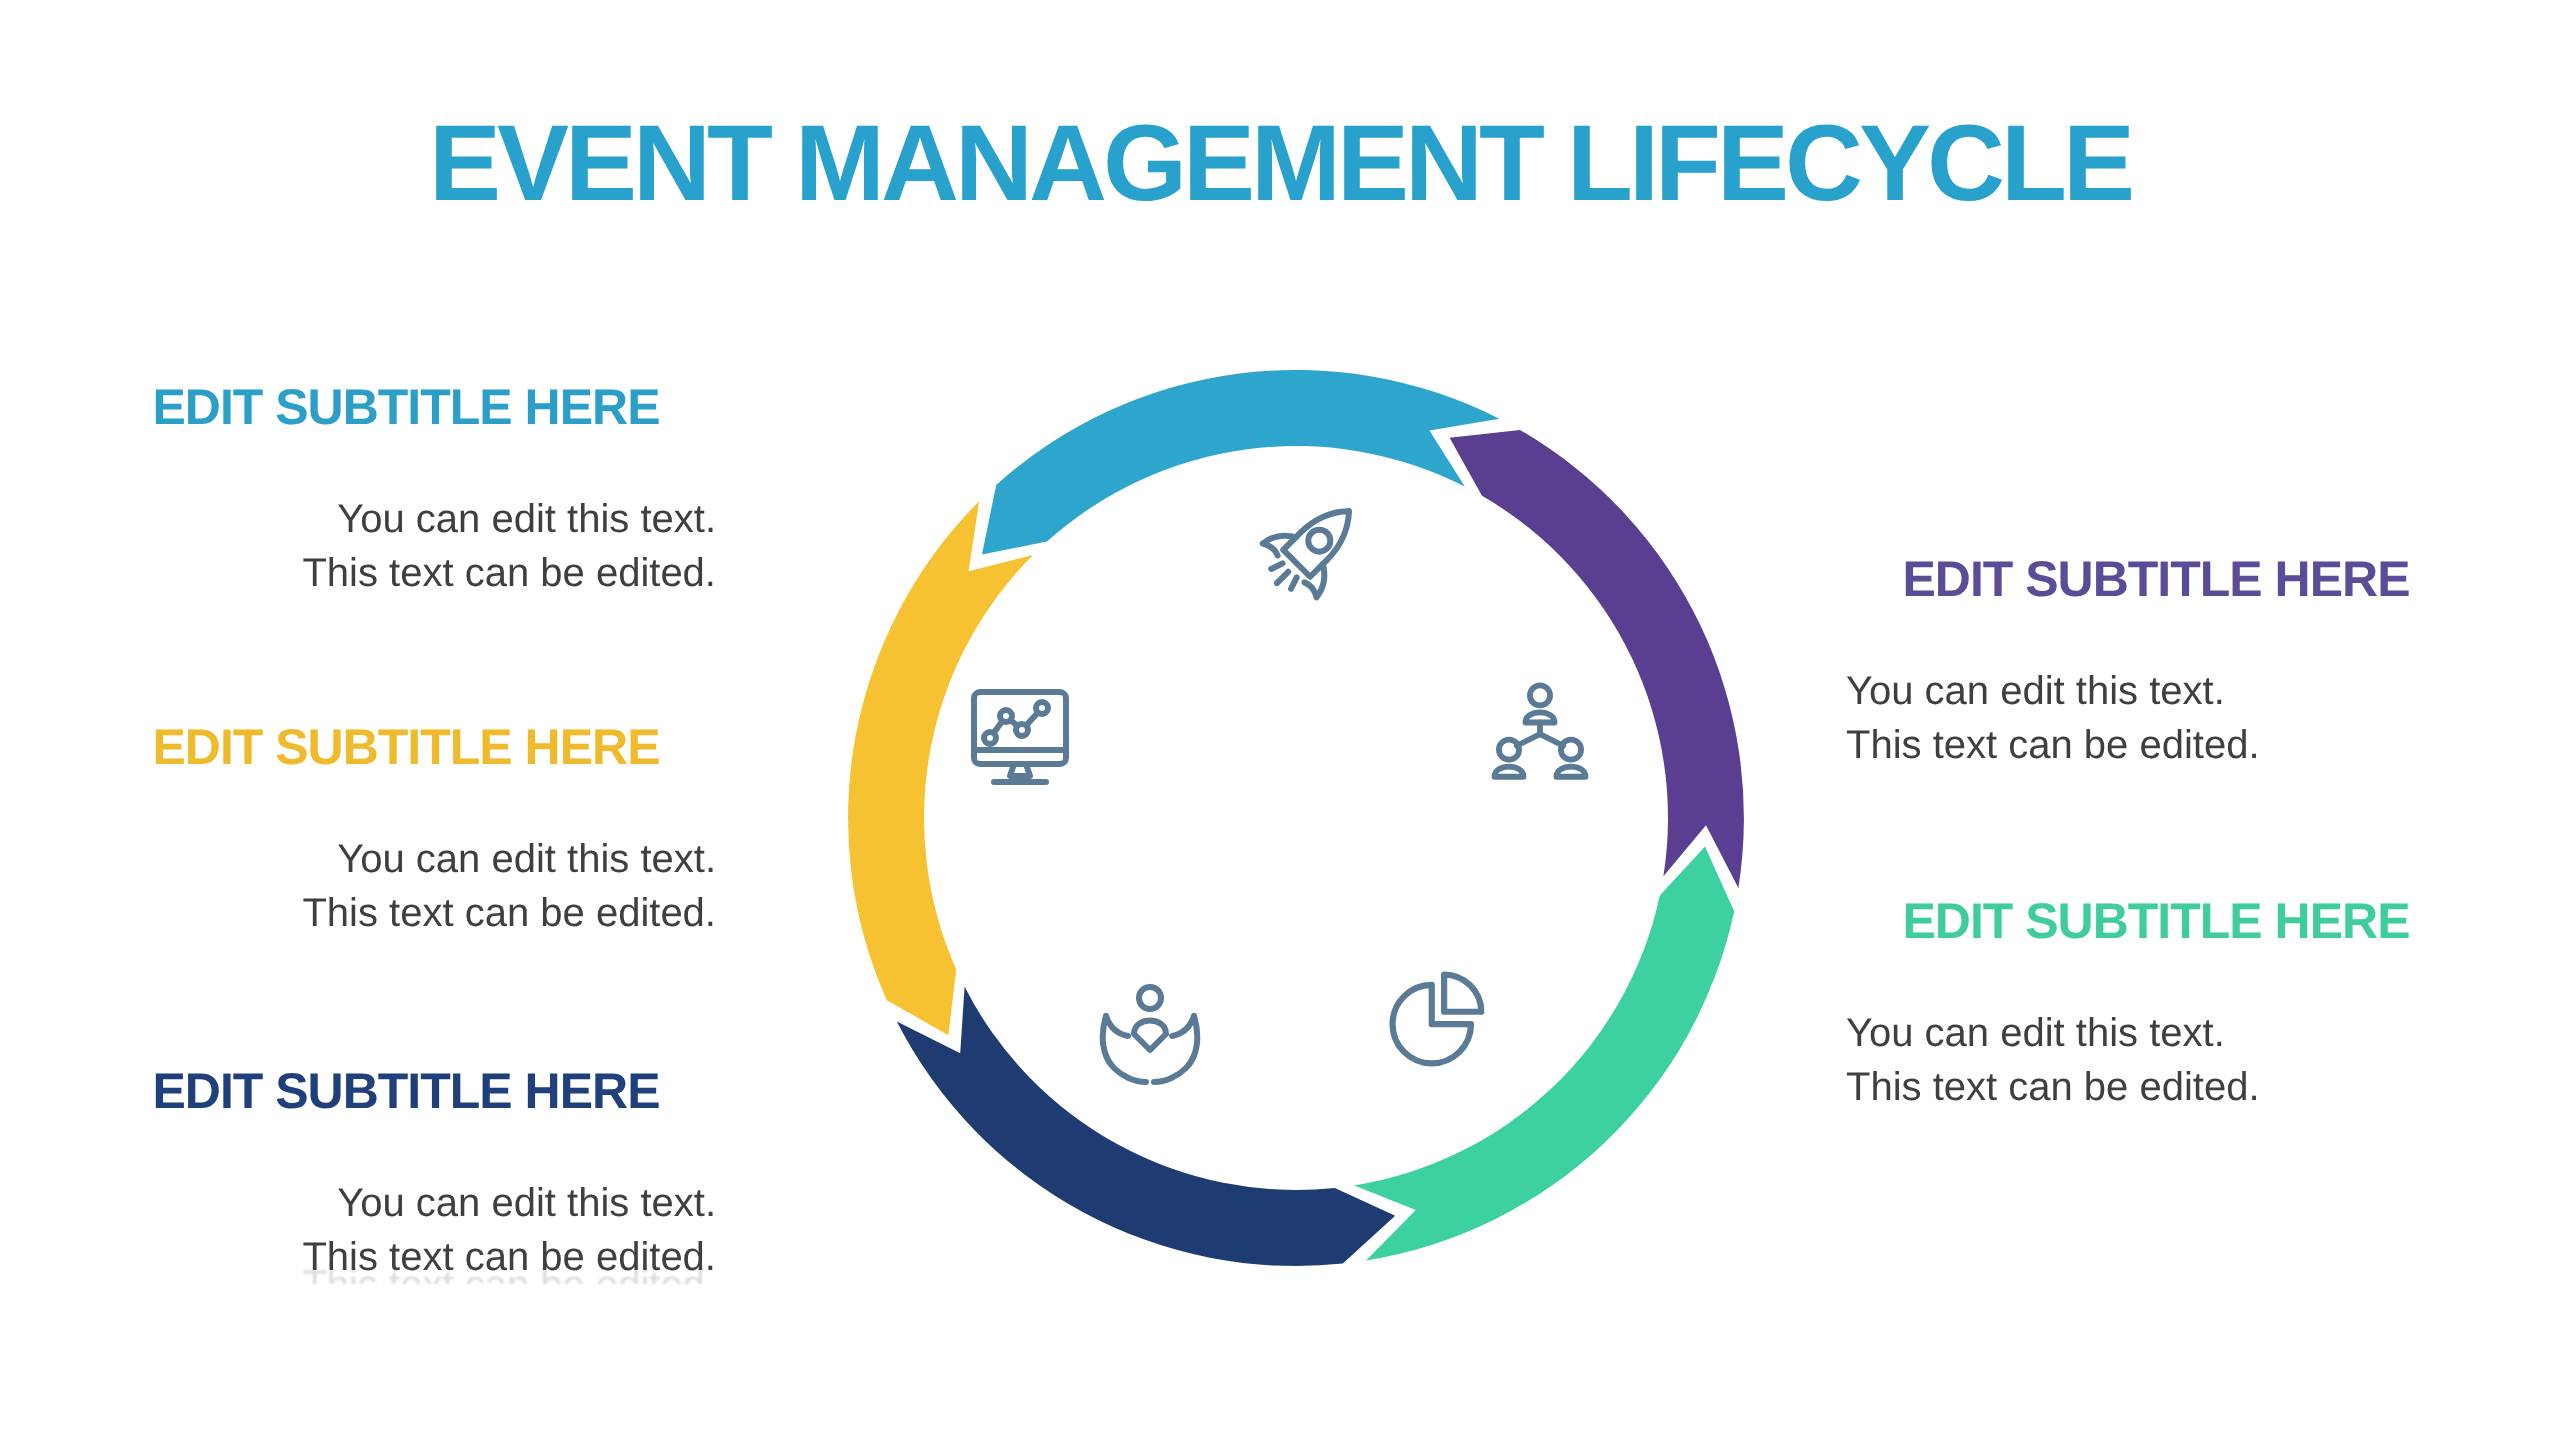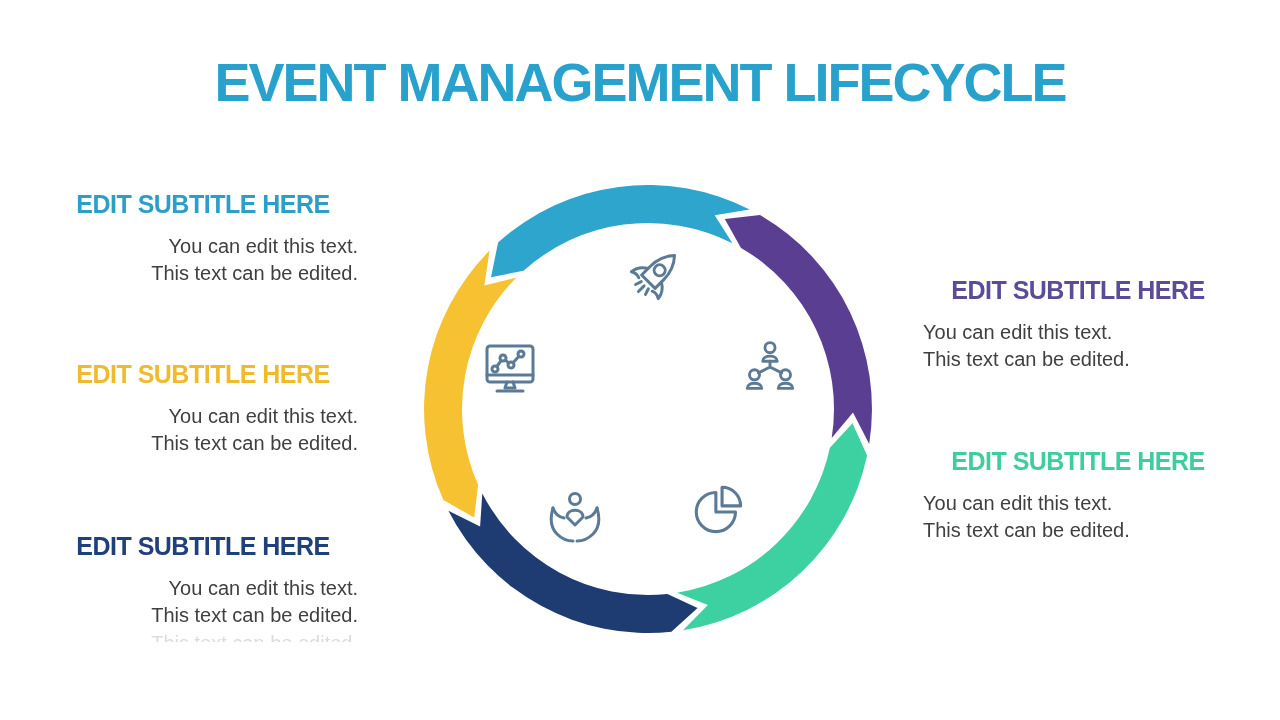--- a/index.html
+++ b/index.html
@@ -10,21 +10,21 @@
   .slide-title{
     position:absolute;top:56px;left:0;width:1280px;text-align:center;
     font-size:54px;font-weight:700;letter-spacing:-2px;line-height:52px;
     white-space:nowrap;
   }
   
   .tb{position:absolute;width:310px;}
   .tb.left{right:922px;text-align:right;}
   .tb.right{left:923px;text-align:left;}
   .tb-heading{font-size:25px;font-weight:700;letter-spacing:-.5px;line-height:28px;white-space:nowrap;text-align:center;}
-  .tb-body{margin-top:15px;font-size:20px;line-height:27px;white-space:pre-line;}
+  .tb-body{margin-top:29px;font-size:20px;line-height:27px;white-space:pre-line;}
   .tb1{top:190px;} .tb2{top:360px;} .tb3{top:532px;}
   .tbr1{top:276px;} .tbr2{top:447px;}
   .reflection{
     position:absolute;right:922px;top:630px;width:310px;text-align:right;
     font-size:20px;line-height:27px;opacity:.18;filter:blur(.4px);
     height:12px;overflow:hidden;
   }
   
   .ring-svg{position:absolute;left:0;top:0;width:1280px;height:720px;pointer-events:none;}
   .dicon{position:absolute;}

